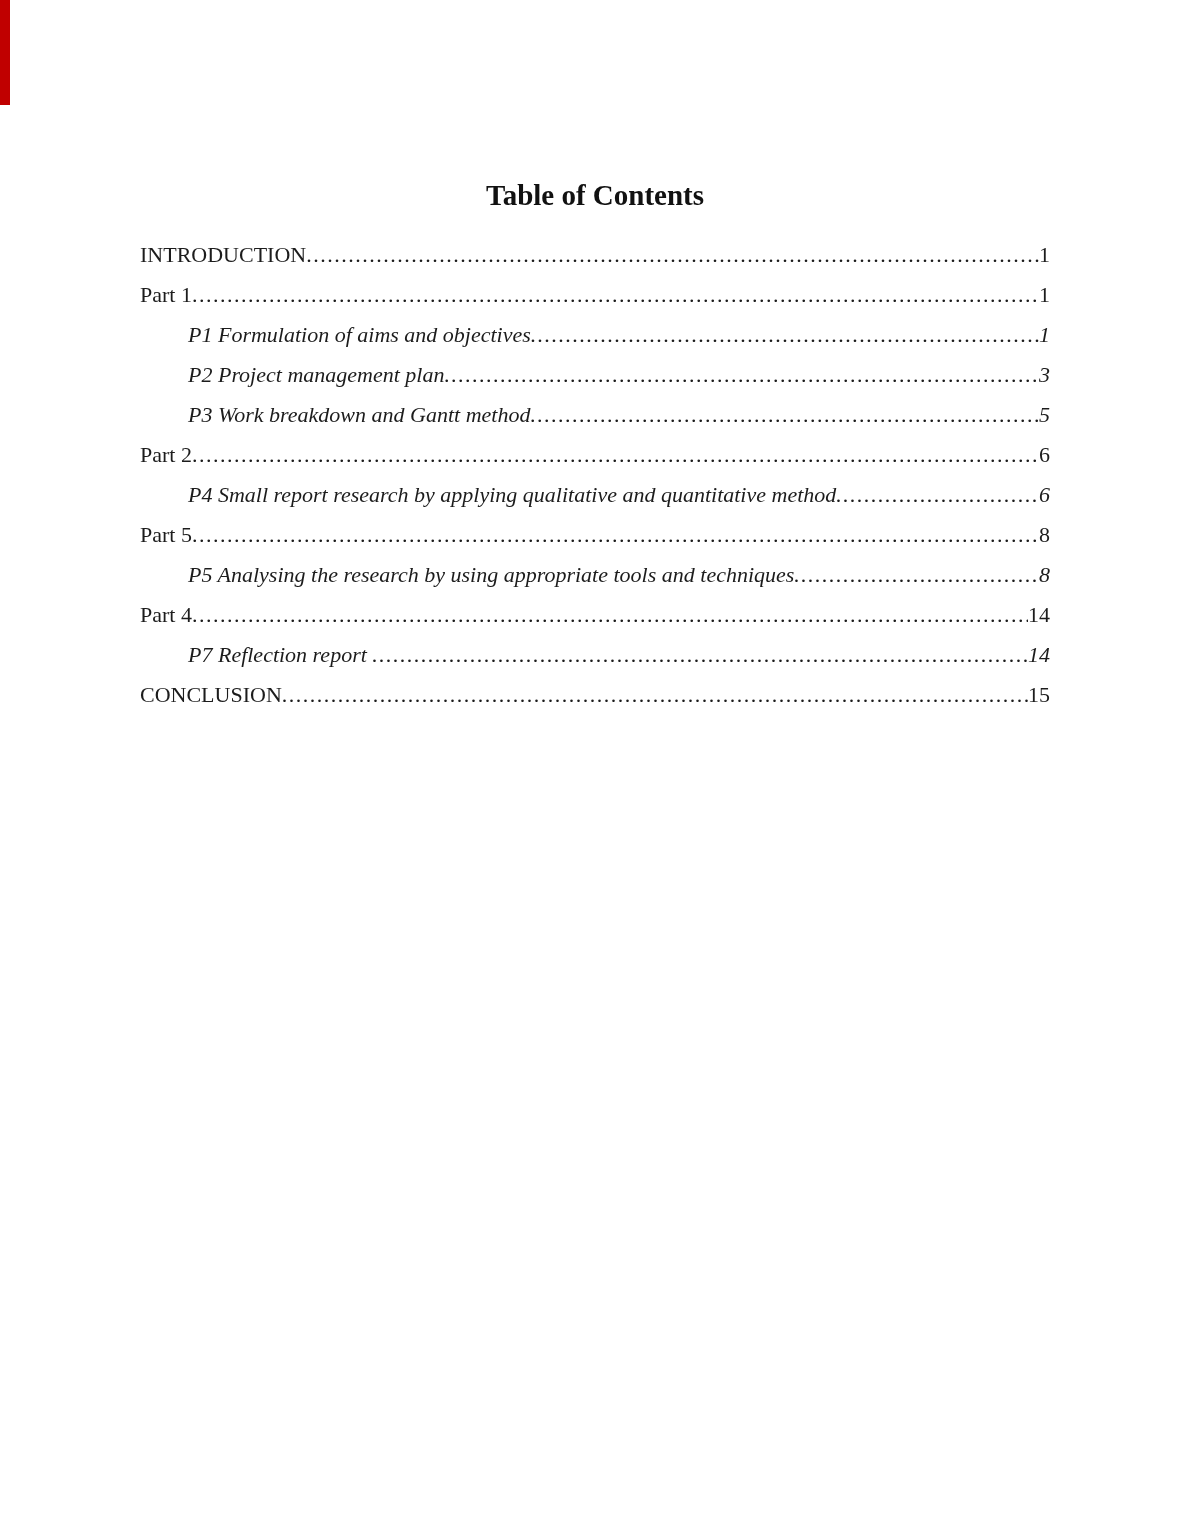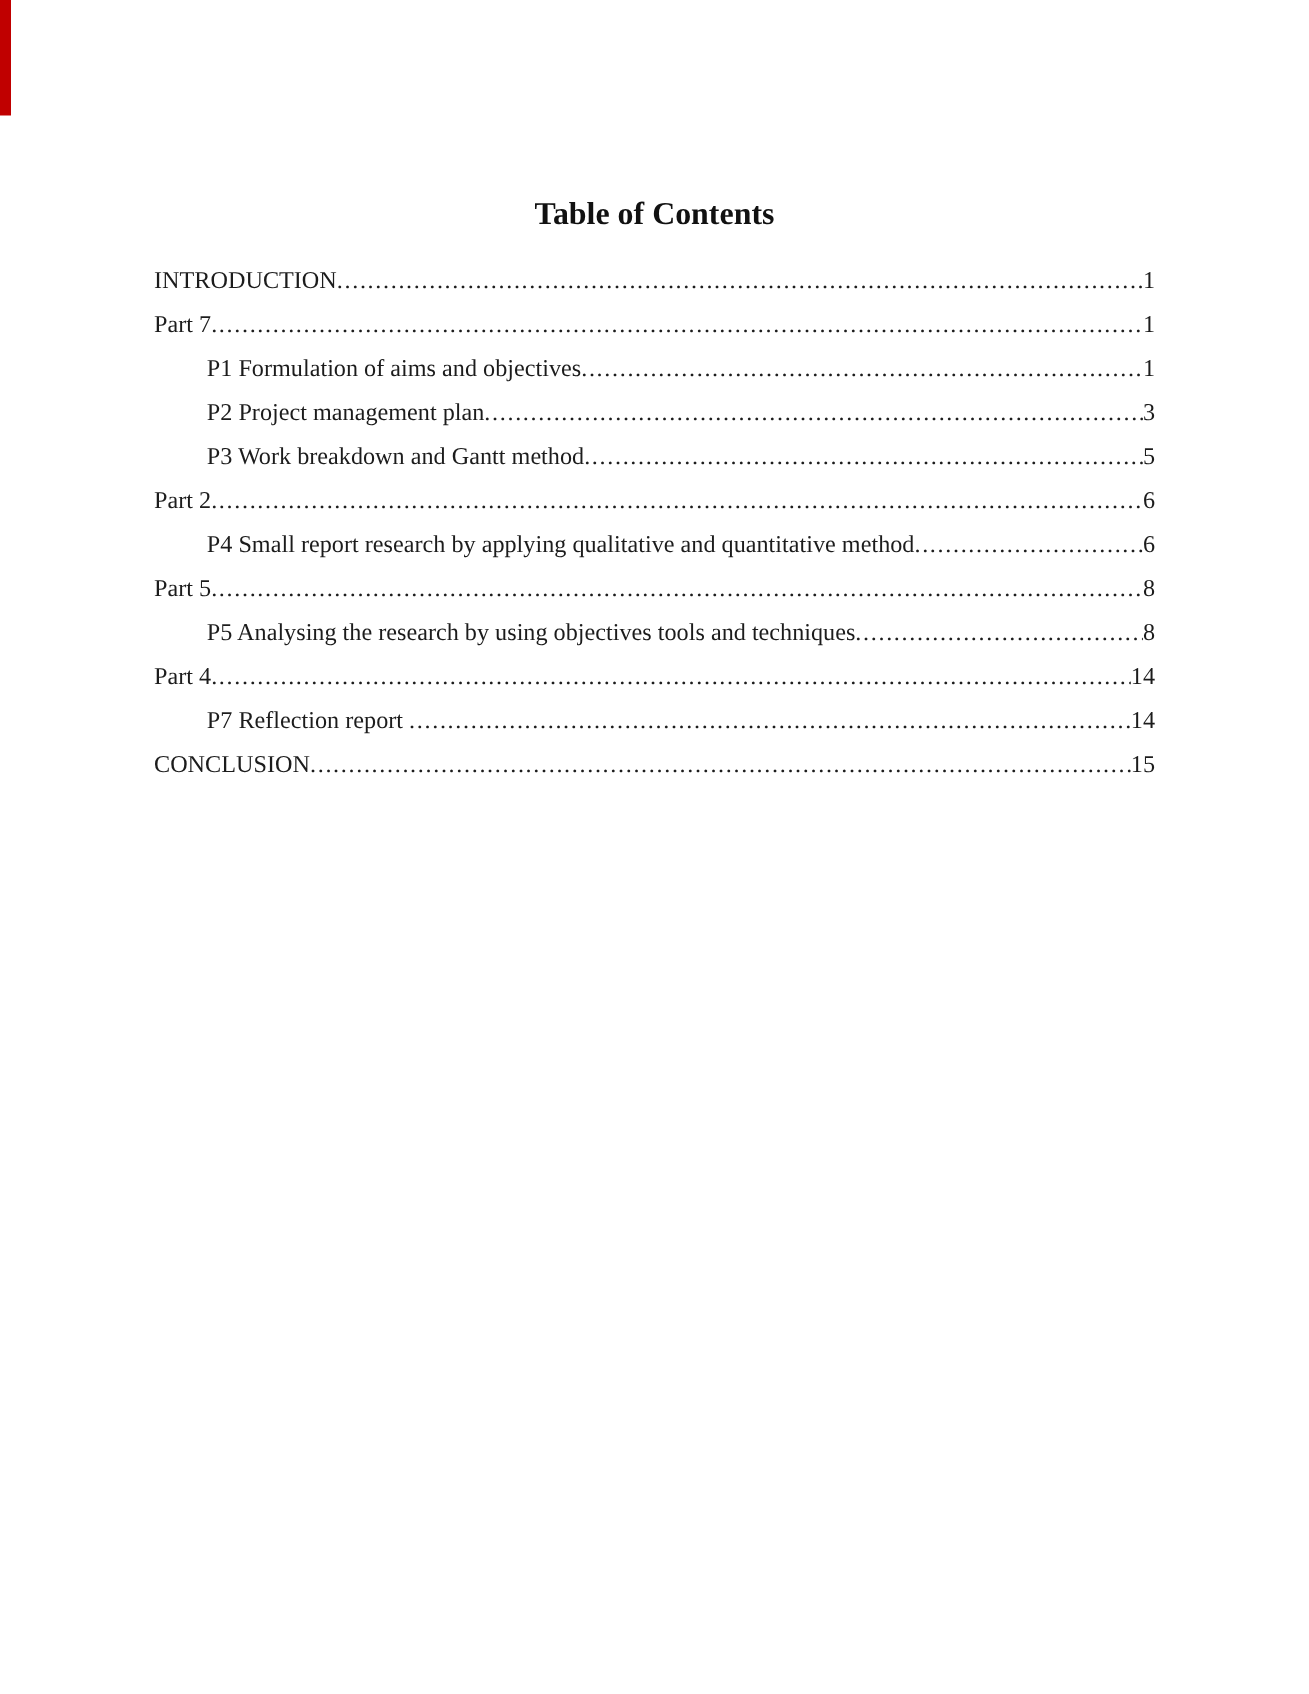--- a/index.html
+++ b/index.html
@@ -37,20 +37,21 @@
   .toc-row {
     display: flex;
     align-items: flex-start;
     height: 40px;
     line-height: 40px;
     font-size: 22px;
     overflow: hidden;
   }
   .toc-row.level1 {
     padding-left: 48px;
+    font-style: italic;
   }
   .toc-label {
     white-space: pre;
     flex: 0 0 auto;
   }
   .toc-dots {
     flex: 1 1 auto;
     min-width: 0;
     overflow: hidden;
     white-space: nowrap;
@@ -72,21 +73,21 @@
 
   <h1 class="doc-title">Table of Contents</h1>
 
   <div class="toc-list">
       <div class="toc-row level0">
     <span class="toc-label">INTRODUCTION</span>
     <span class="toc-dots"></span>
     <span class="toc-page">1</span>
   </div>
       <div class="toc-row level0">
-    <span class="toc-label">Part 7</span>
+    <span class="toc-label">Part 1</span>
     <span class="toc-dots"></span>
     <span class="toc-page">1</span>
   </div>
       <div class="toc-row level1">
     <span class="toc-label">P1 Formulation of aims and objectives</span>
     <span class="toc-dots"></span>
     <span class="toc-page">1</span>
   </div>
       <div class="toc-row level1">
     <span class="toc-label">P2 Project management plan</span>
@@ -107,21 +108,21 @@
     <span class="toc-label">P4 Small report research by applying qualitative and quantitative method</span>
     <span class="toc-dots"></span>
     <span class="toc-page">6</span>
   </div>
       <div class="toc-row level0">
     <span class="toc-label">Part 5</span>
     <span class="toc-dots"></span>
     <span class="toc-page">8</span>
   </div>
       <div class="toc-row level1">
-    <span class="toc-label">P5 Analysing the research by using objectives tools and techniques</span>
+    <span class="toc-label">P5 Analysing the research by using appropriate tools and techniques</span>
     <span class="toc-dots"></span>
     <span class="toc-page">8</span>
   </div>
       <div class="toc-row level0">
     <span class="toc-label">Part 4</span>
     <span class="toc-dots"></span>
     <span class="toc-page">14</span>
   </div>
       <div class="toc-row level1">
     <span class="toc-label">P7 Reflection report </span>

